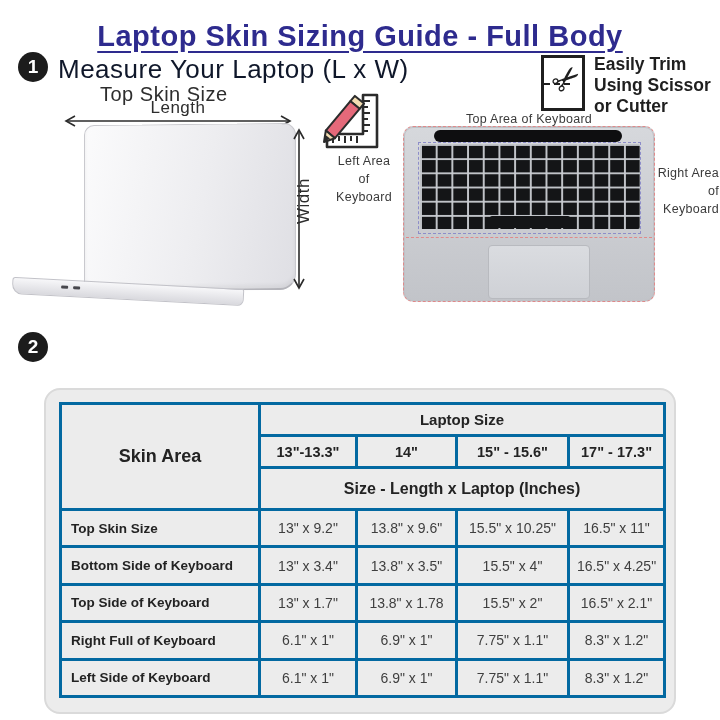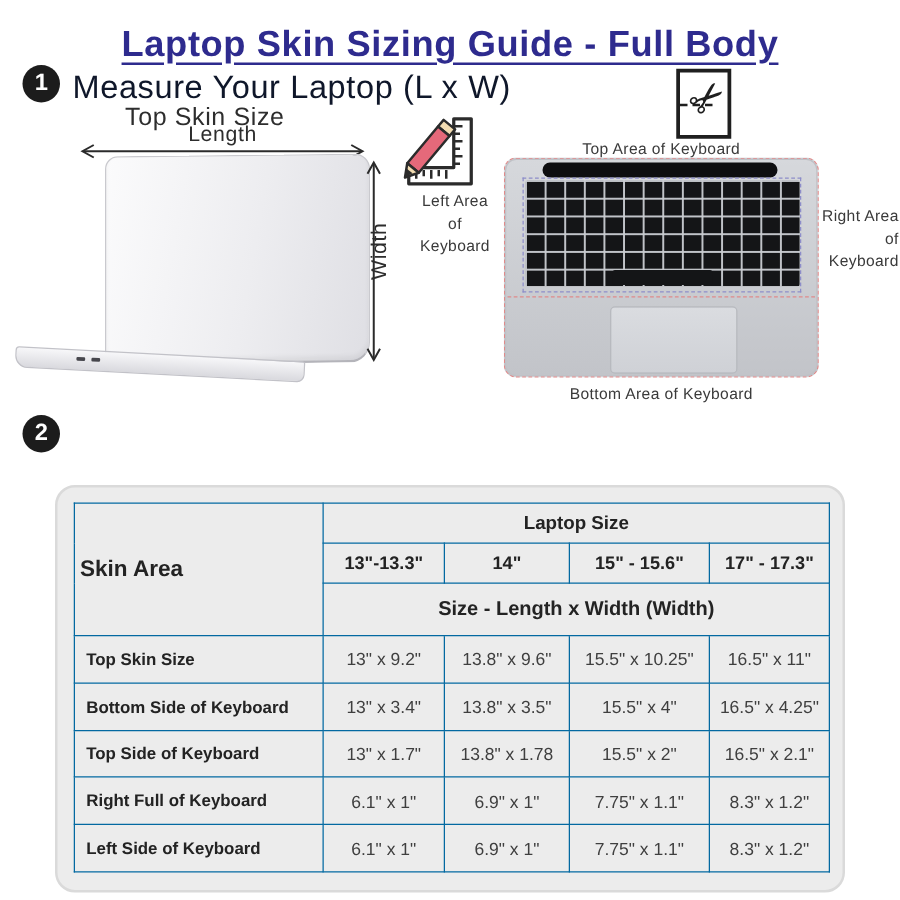--- a/index.html
+++ b/index.html
@@ -53,22 +53,22 @@
   .region-blue{position:absolute;left:14px;top:15px;width:221px;height:90px;border:1px dashed #8d8dc9;}
   .cut-line{position:absolute;left:2px;top:110px;width:246px;border-top:1px dashed #e08a8a;}
   .trackpad{position:absolute;left:84px;top:118px;width:100px;height:52px;border-radius:4px;
             background:linear-gradient(#dadce0,#cfd1d6);border:1px solid #b8babf;}
 
   
   .table-wrap{left:44px;top:388px;width:632px;height:326px;background:#ececec;
               border:2px solid #dadada;border-radius:16px;box-sizing:border-box;
               padding:12px 13px 14px 13px;}
   table{width:100%;height:100%;border-collapse:collapse;table-layout:fixed;}
-  th,td{border:1px solid #0369a1;padding:2px 4px;vertical-align:middle;}
-  .corner-h{font-size:18px;font-weight:bold;text-align:left;color:#232323;}
+  th,td{border:3px solid #0369a1;padding:2px 4px;vertical-align:middle;}
+  .corner-h{font-size:18px;font-weight:bold;text-align:center;color:#232323;}
   .group-h{font-size:15px;font-weight:bold;text-align:center;color:#232323;}
   .size-h{font-size:14.5px;font-weight:bold;text-align:center;color:#232323;}
   .sub-h{font-size:16px;font-weight:bold;text-align:center;color:#232323;}
   .row-label{font-size:13.5px;font-weight:bold;text-align:left;padding-left:9px;color:#232323;}
   .cell-val{font-size:14px;text-align:center;color:#3f3f3f;}
 </style>
 </head>
 <body>
 
 <div class="canvas">
@@ -115,37 +115,39 @@
     <polygon points="33.4,9.2 42.6,16.8 47.1,11.5 37.9,3.9" fill="#f3ddb2" stroke="#2b2b2b" stroke-width="2" stroke-linejoin="round"></polygon>
     <polygon points="8.8,38.6 18,46.2 42.6,16.8 33.4,9.2" fill="#e5697a" stroke="#2b2b2b" stroke-width="2" stroke-linejoin="round"></polygon>
     <polygon points="7,50 8.8,38.6 18,46.2" fill="#f3ddb2" stroke="#2b2b2b" stroke-width="2" stroke-linejoin="round"></polygon>
     <polygon points="7,50 8.2,42.8 13,46.5" fill="#2b2b2b"></polygon>
   </svg>
 
   <div class="abs paper">
     <span class="paper-dash"></span>
     <span class="scissor-glyph">✂</span>
   </div>
+  <div class="abs trim-note preline">Easily Trim
+Using Scissor
+or Cutter</div>
 
   <div class="abs kb-label" style="left:403px;top:110px;width:252px;">Top Area of Keyboard</div>
   <div class="abs deck">
     <div class="hinge"></div>
     <div class="keys"></div>
     <div class="spacebar"></div>
     <div class="region-blue"></div>
     <div class="cut-line"></div>
     <div class="trackpad"></div>
   </div>
   <div class="abs kb-label preline" style="left:328px;top:152px;width:72px;">Left Area
 of
 Keyboard</div>
   <div class="abs kb-label preline" style="left:657px;top:164px;width:62px;text-align:right;">Right Area
 of
 Keyboard</div>
-  <div class="abs kb-label" style="left:403px;top:306px;width:252px;">Bottom Area of Keyboard</div>
 
   <div class="abs badge" style="left:18px;top:332px;">2</div>
 
   <div class="abs table-wrap">
     <table>
       <colgroup>
         <col style="width:199px">
           <col style="width:97px">
           <col style="width:100px">
         <col style="width:112px">
@@ -156,21 +158,21 @@
         <th class="corner-h" rowspan="3">Skin Area</th>
         <th class="group-h" colspan="4">Laptop Size</th>
       </tr>
       <tr style="height:32px;">
         <th class="size-h">13"-13.3"</th>
         <th class="size-h">14"</th>
         <th class="size-h">15" - 15.6"</th>
         <th class="size-h">17" - 17.3"</th>
       </tr>
       <tr style="height:42px;">
-        <th class="sub-h" colspan="4">Size - Length x Width (Width)</th>
+        <th class="sub-h" colspan="4">Size - Length x Laptop (Inches)</th>
       </tr>
       <tr>
         <td class="row-label">Top Skin Size</td>
         <td class="cell-val">13" x 9.2"</td>
         <td class="cell-val">13.8" x 9.6"</td>
         <td class="cell-val">15.5" x 10.25"</td>
         <td class="cell-val">16.5" x 11"</td>
       </tr>
       <tr>
         <td class="row-label">Bottom Side of Keyboard</td>

